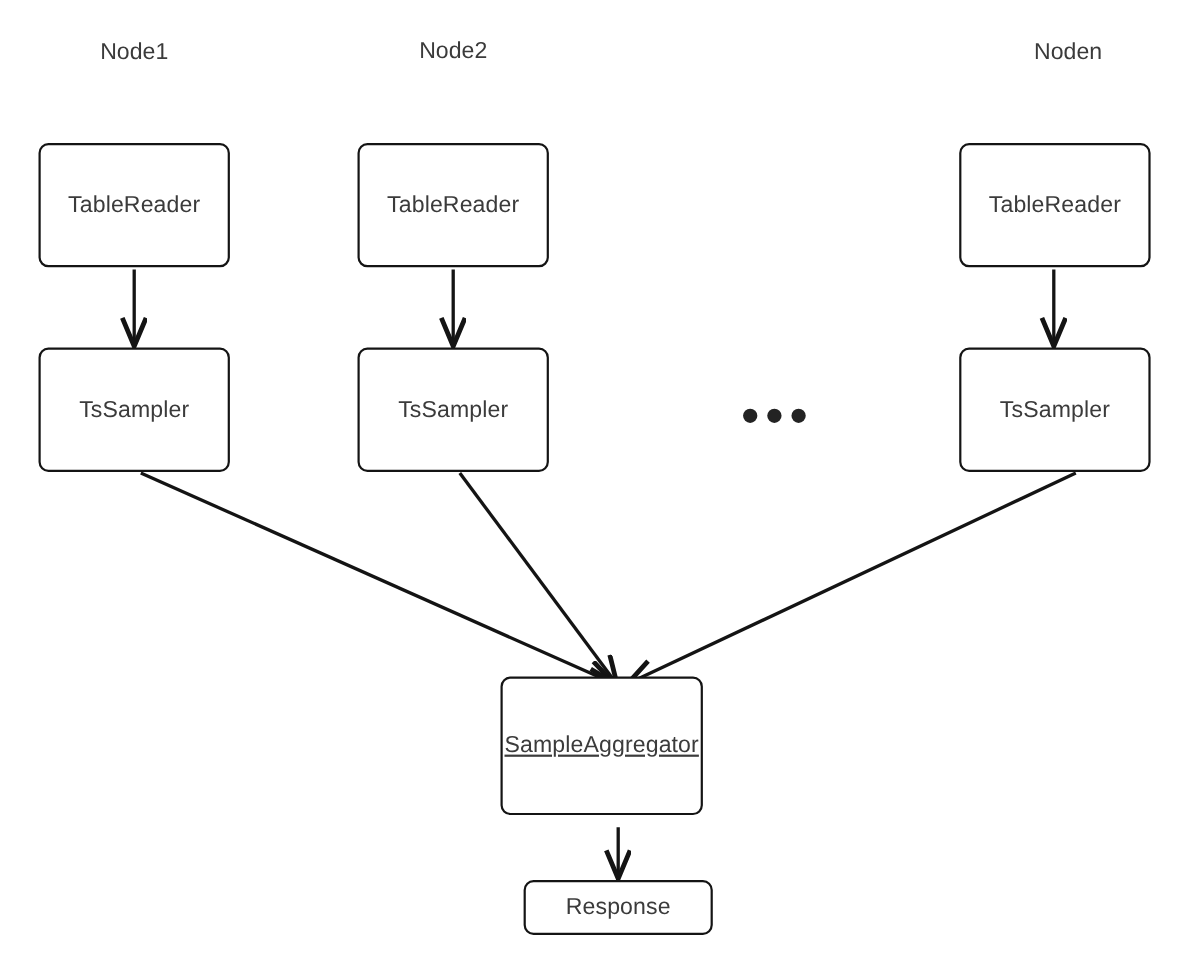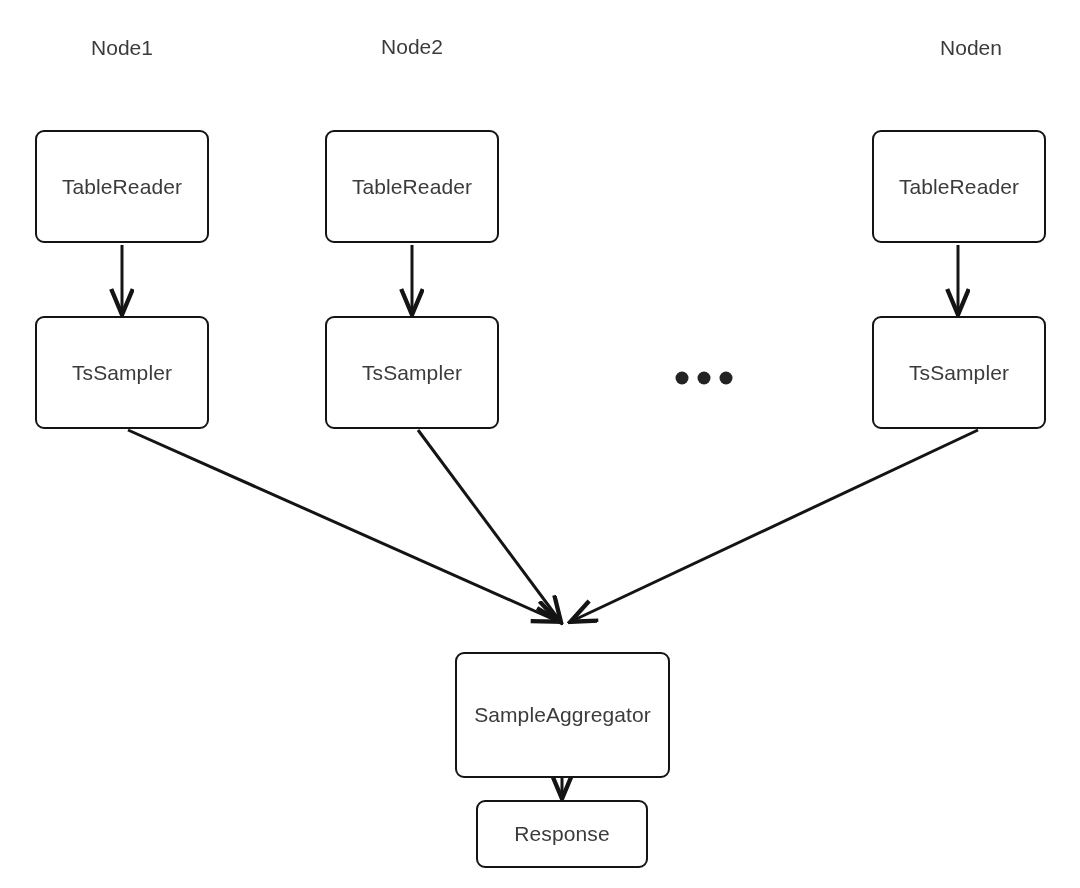--- a/index.html
+++ b/index.html
@@ -95,22 +95,22 @@
 
   <div class="node-box" style="left:35px; top:130px; width:174px; height:113px;">TableReader</div>
   <div class="node-box" style="left:35px; top:316px; width:174px; height:113px;">TsSampler</div>
 
   <div class="node-box" style="left:325px; top:130px; width:174px; height:113px;">TableReader</div>
   <div class="node-box" style="left:325px; top:316px; width:174px; height:113px;">TsSampler</div>
 
   <div class="node-box" style="left:872px; top:130px; width:174px; height:113px;">TableReader</div>
   <div class="node-box" style="left:872px; top:316px; width:174px; height:113px;">TsSampler</div>
 
-  <div class="node-box" style="left:455px; top:652px; width:215px; height:126px;">SampleAggregator</div>
-  <div class="node-box" style="left:476px; top:800px; width:172px; height:68px;">Response</div>
+  <div class="node-box" style="left:455px; top:615px; width:184px; height:126px;text-decoration:underline;">SampleAggregator</div>
+  <div class="node-box" style="left:476px; top:800px; width:172px; height:50px;">Response</div>
 
   <div class="ellipsis-group" id="ellipsis-group" style="left:704px; top:378px;">
       <span class="ellipsis-dot" style="background: rgb(35, 35, 35);"></span>
       <span class="ellipsis-dot" style="background: rgb(35, 35, 35);"></span>
       <span class="ellipsis-dot" style="background: rgb(35, 35, 35);"></span>
     </div>
 
 </div>
 
 </body></html>

